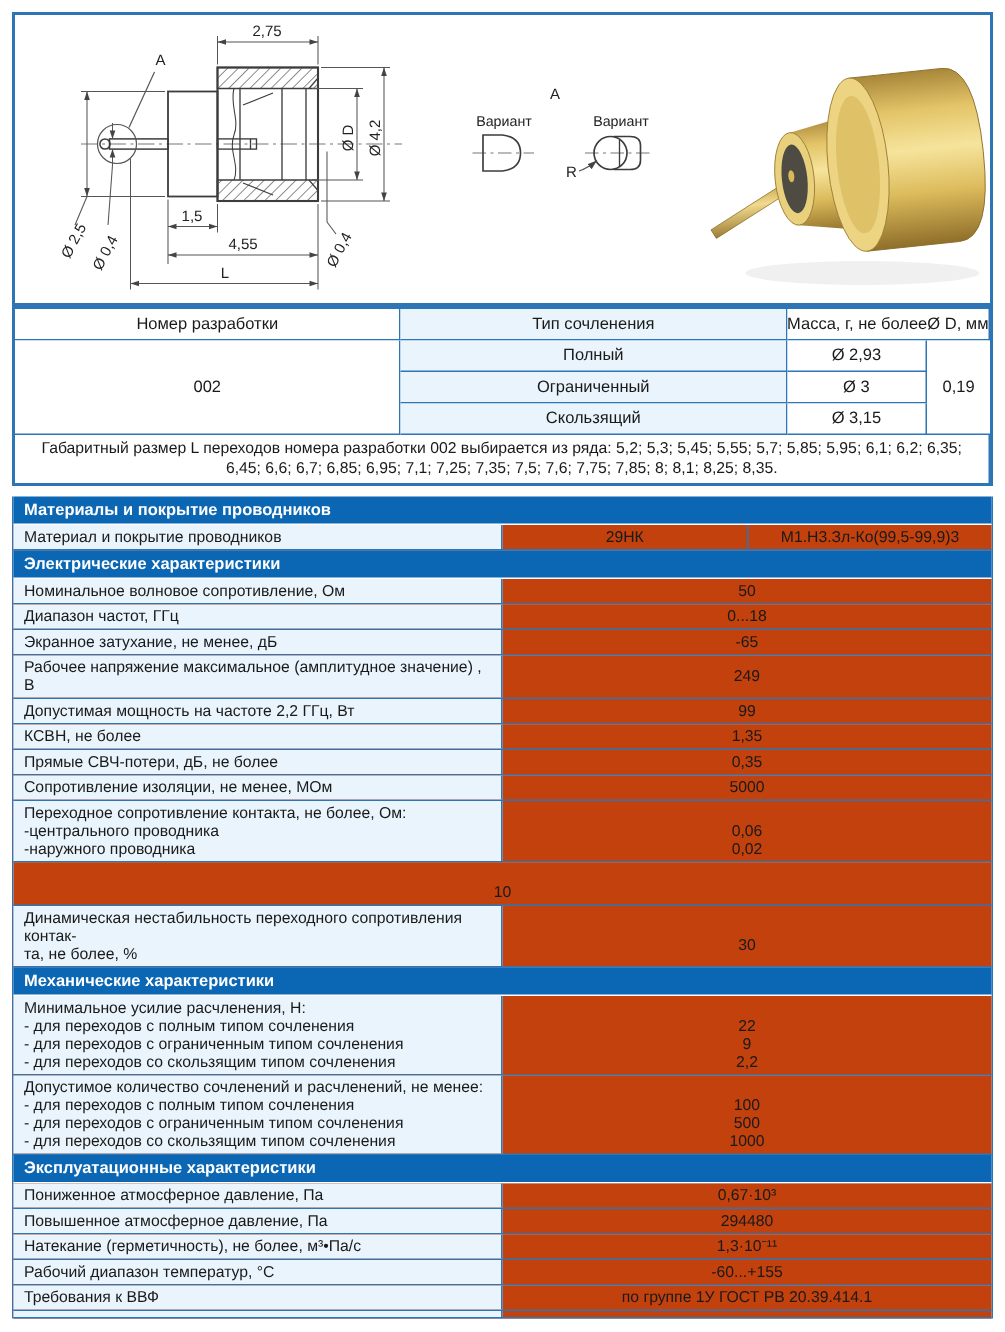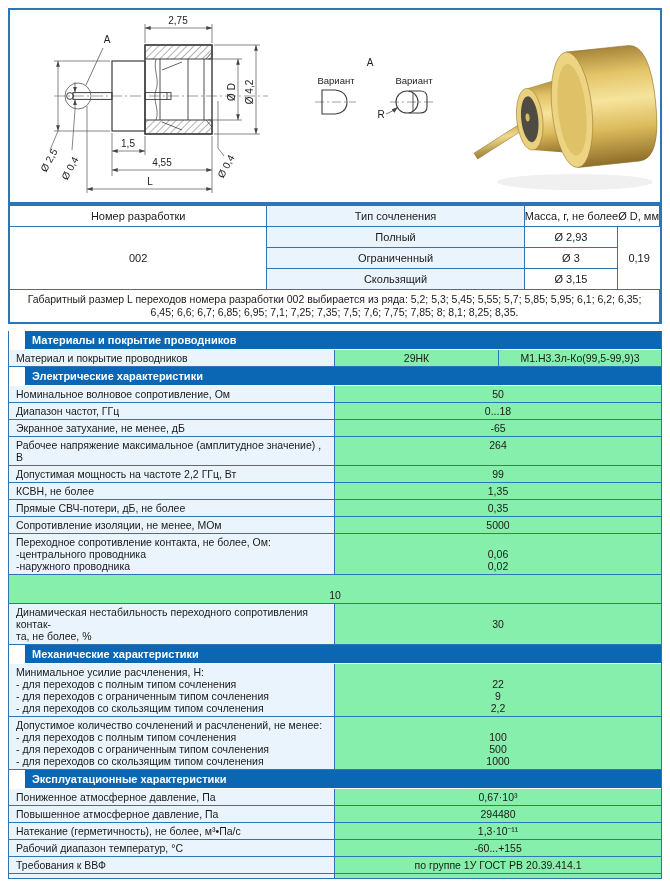--- a/index.html
+++ b/index.html
@@ -38,23 +38,23 @@
   }
 
   
   .char-table{
     position:absolute;left:8px;top:331px;width:654px;box-sizing:border-box;
     border-left:1.5px solid #2e75b6;border-right:1.5px solid #2e75b6;
     font-size:10.5px;background:#fff;
   }
   .sec-header{
     background:#0b66b3;color:#fff;font-weight:bold;font-size:11px;
-    padding:2.5px 7px;line-height:13px;border-bottom:1px solid #fff;margin-left:16px;
-  }
-  .crow{display:flex;align-items:flex-start;border-bottom:1.5px solid #2e75b6;background:#86efac;}
+    padding:2.5px 7px;line-height:13px;border-bottom:1px solid #fff;
+  }
+  .crow{display:flex;align-items:center;border-bottom:1.5px solid #2e75b6;background:#c2410c;}
   .crow .lbl{
     flex:0 0 50%;box-sizing:border-box;background:#e9f4fc;
     padding:2px 7px;border-right:1.5px solid #2e75b6;
   }
   .crow .val{
     flex:1;display:flex;flex-direction:column;justify-content:center;
     text-align:center;padding:2px 4px;box-sizing:border-box;
   }
   .crow .val2{
     flex:0 0 25%;display:flex;align-items:center;justify-content:center;
@@ -256,21 +256,21 @@
         </div>
         <div class="val">
           <div class="line">-65</div>
         </div>
       </div>
       <div class="crow">
         <div class="lbl">
           <div class="line">Рабочее напряжение максимальное (амплитудное значение) , В</div>
         </div>
         <div class="val">
-          <div class="line">264</div>
+          <div class="line">249</div>
         </div>
       </div>
       <div class="crow">
         <div class="lbl">
           <div class="line">Допустимая мощность на частоте 2,2 ГГц, Вт</div>
         </div>
         <div class="val">
           <div class="line">99</div>
         </div>
       </div>

